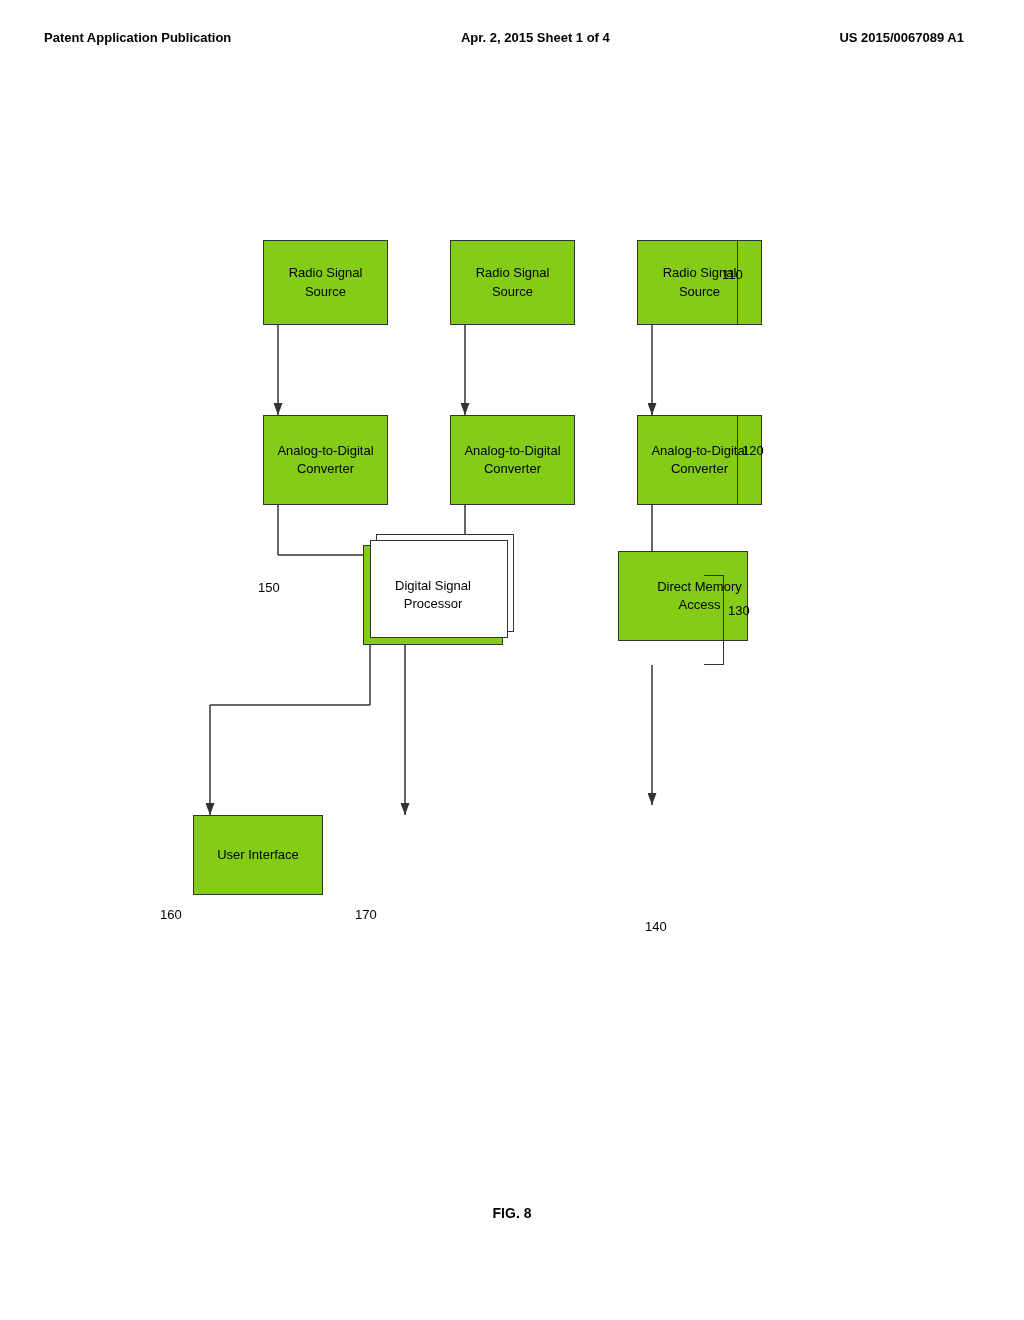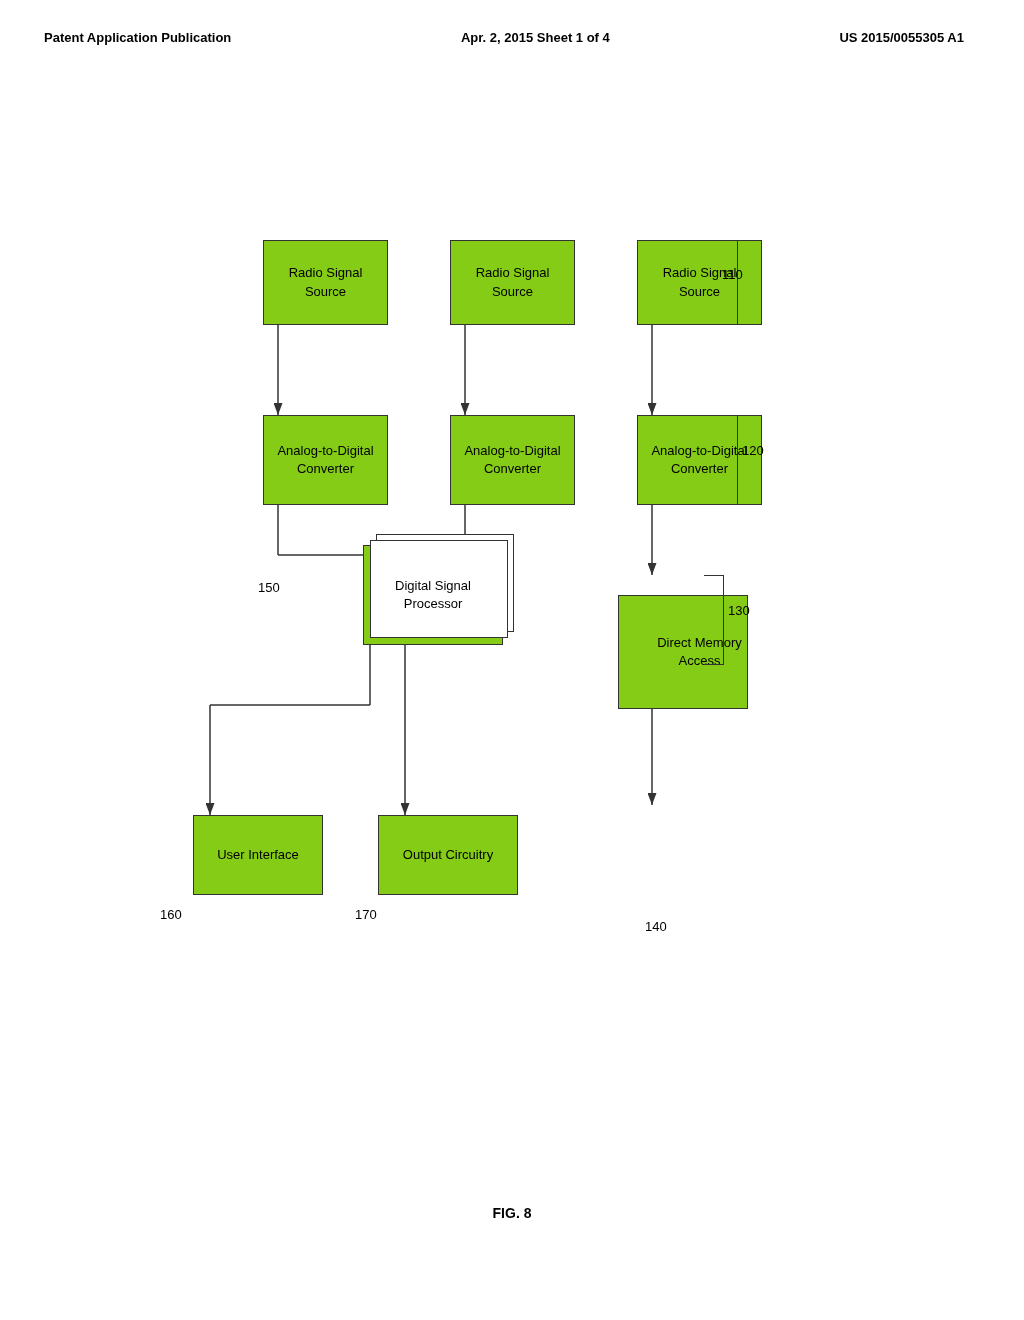--- a/index.html
+++ b/index.html
@@ -81,21 +81,21 @@
       font-weight: bold;
       margin-top: 10px;
     }
   </style>
 </head>
 <body>
 
 <div class="header">
   <span>Patent Application Publication</span>
   <span>Apr. 2, 2015   Sheet 1 of 4</span>
-  <span>US 2015/0055305 A1</span>
+  <span>US 2015/0067089 A1</span>
 </div>
 
 <div class="diagram-area">
 
   <svg class="arrows" xmlns="http://www.w3.org/2000/svg">
     <defs>
       <marker id="arrowhead" markerWidth="8" markerHeight="6" refX="8" refY="3" orient="auto">
         <polygon points="0 0, 8 3, 0 6" fill="#333"></polygon>
       </marker>
     </defs>
@@ -152,34 +152,31 @@
   </div>
 
   <div style="position:absolute; left:718px; top:370px; width:20px; height:90px; border-right:1.5px solid #333; border-top:1.5px solid #333; border-bottom:1.5px solid #333;"></div>
   <span class="label" style="left:742px; top:398px;">120</span>
 
   <div class="box stacked" style="left:315px; top:500px; width:140px; height:100px; z-index:1;">
     <span>Digital Signal<br>Processor</span>
   </div>
   <span class="label" style="left:258px; top:535px;">150</span>
 
-  <div class="box" style="left:570px; top:550px; width:130px; height:114px;padding-left:33px;">
+  <div class="box" style="left:570px; top:506px; width:130px; height:90px;padding-left:33px;">
     <span>Direct Memory<br>Access</span>
   </div>
 
   <div style="position:absolute; left:704px; top:530px; width:20px; height:90px; border-right:1.5px solid #333; border-top:1.5px solid #333; border-bottom:1.5px solid #333;"></div>
   <span class="label" style="left:728px; top:558px;">130</span>
 
   <div class="box" style="left:145px; top:770px; width:130px; height:80px;">
     <span>User Interface</span>
   </div>
   <span class="label" style="left:160px; top:862px;">160</span>
 
-  <div class="box" style="left:330px; top:770px; width:140px; height:80px;">
-    <span>Output Circuitry</span>
-  </div>
   <span class="label" style="left:355px; top:862px;">170</span>
 
   <span class="label" style="left:645px; top:874px;">140</span>
 
 </div>
 
 <div class="fig-caption">FIG. 8</div>
 
 </body></html>

